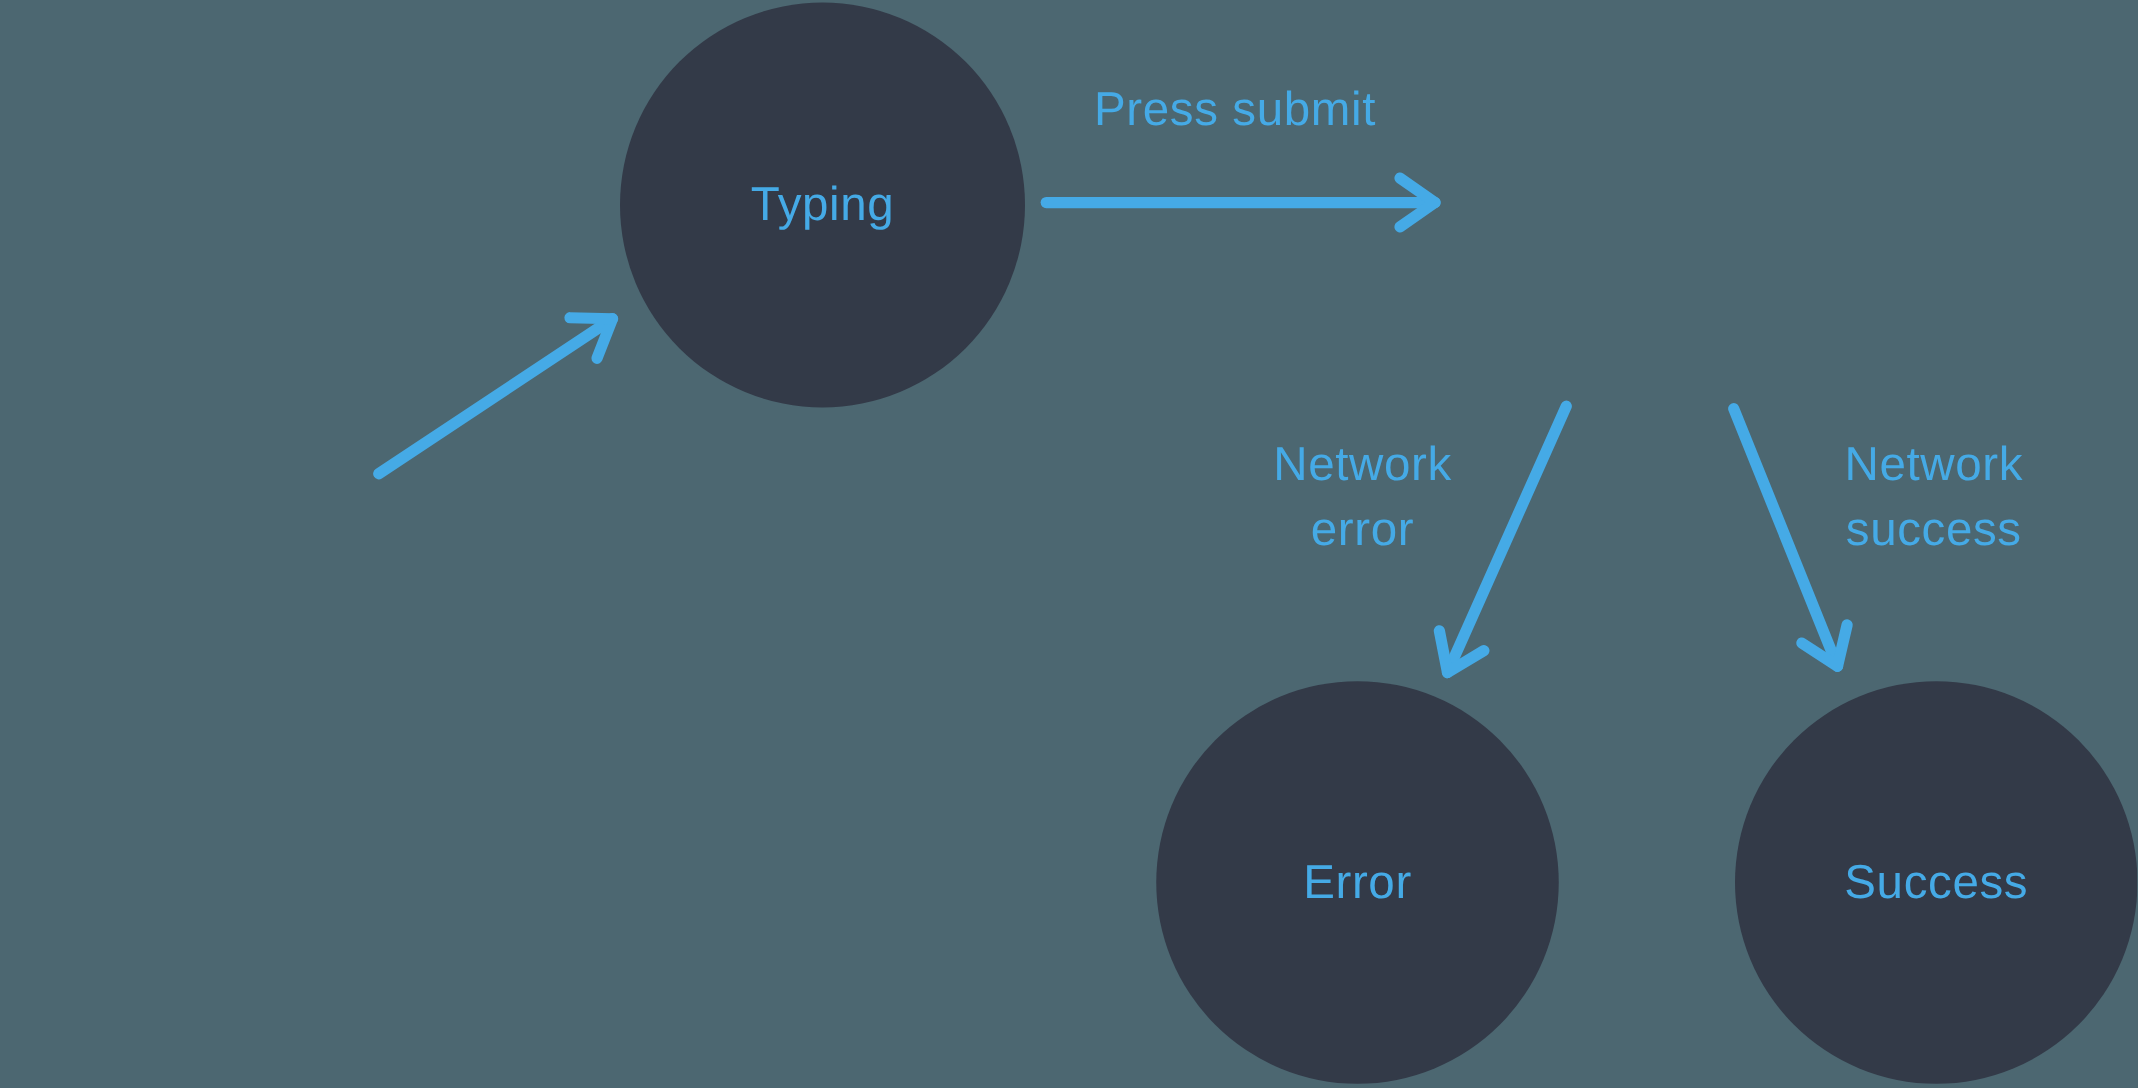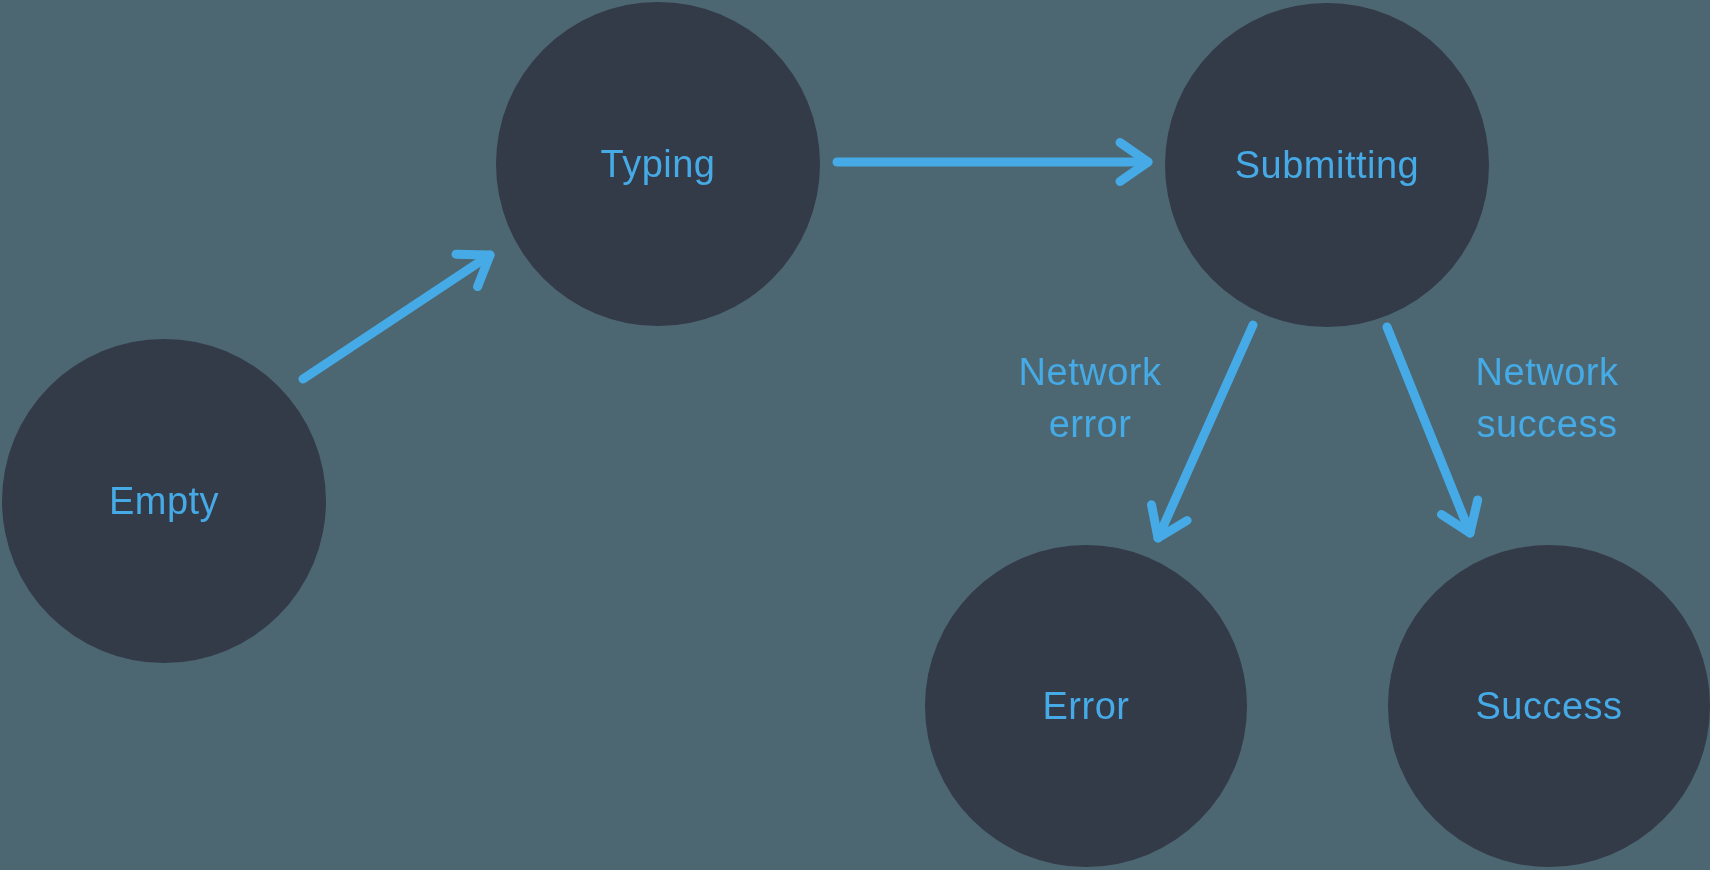--- a/index.html
+++ b/index.html
@@ -82,41 +82,38 @@
     <g>
       <path class="edge-stroke" d="M1253,325 L1158,538"></path>
       <path class="edge-stroke" d="M1151.5,504.7 L1158,538 L1187.1,520.5"></path>
     </g>
     <g>
       <path class="edge-stroke" d="M1387,327 L1470,533"></path>
       <path class="edge-stroke" d="M1441.5,514.5 L1470,533 L1477.7,499.9"></path>
     </g>
   </svg>
 
-  <div class="node node-empty">
-    <span class="node-label">Empty</span>
-  </div>
 
   <div class="node node-typing">
     <span class="node-label">Typing</span>
   </div>
 
-  <div class="node node-submitting">
-    <span class="node-label">Submitting</span>
-  </div>
 
   <div class="node node-error">
     <span class="node-label">Error</span>
   </div>
 
   <div class="node node-success">
     <span class="node-label">Success</span>
   </div>
 
 
+  <div class="edge-label label-press-submit">
+    <span>Press submit</span>
+  </div>
 
   <div class="edge-label label-network-error">
     <span>Network</span>
     <span>error</span>
   </div>
 
   <div class="edge-label label-network-success">
     <span>Network</span>
     <span>success</span>
   </div>

